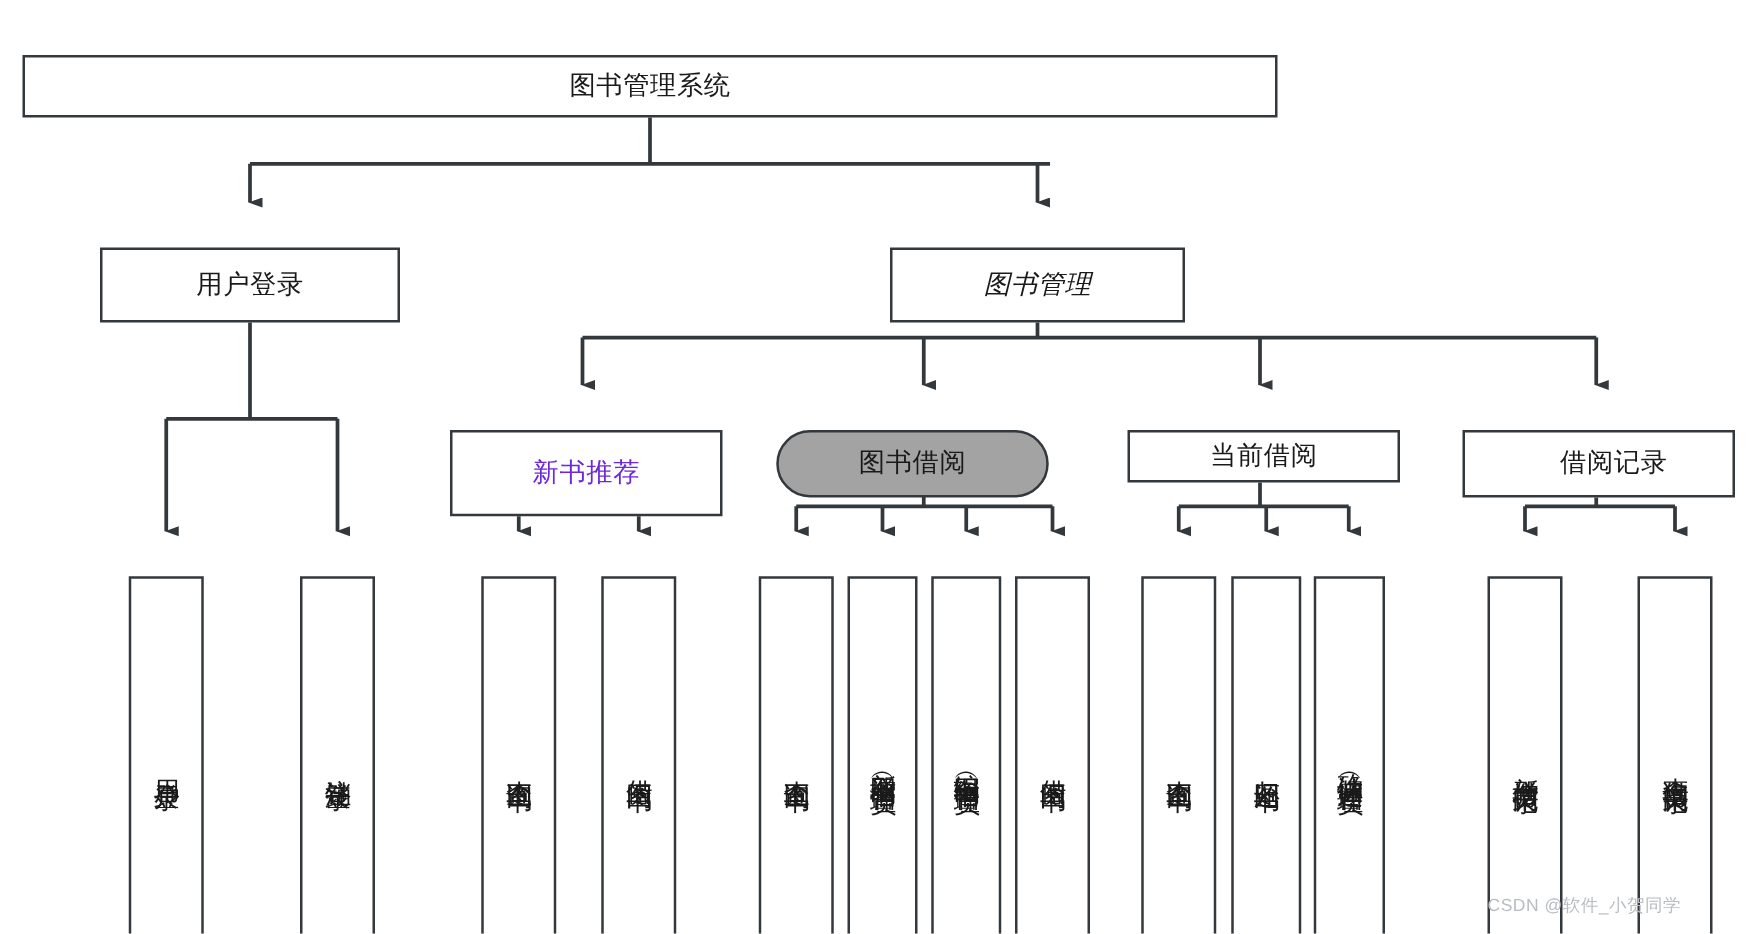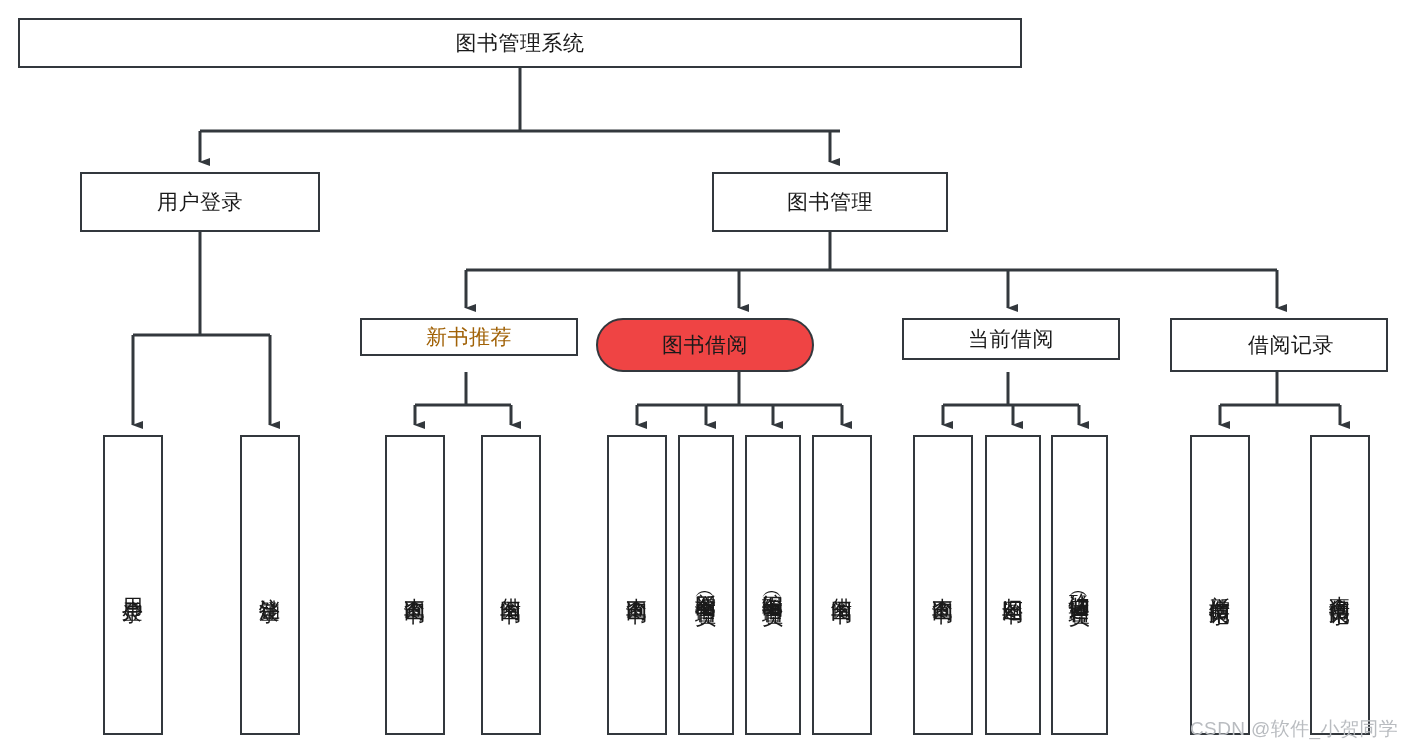--- a/index.html
+++ b/index.html
@@ -28,20 +28,21 @@
     position: absolute;
     box-sizing: border-box;
     background: #ffffff;
     border: 2px solid #33383d;
     display: flex;
     align-items: center;
     justify-content: center;
     text-align: center;
     color: #1a1a1a;
     z-index: 2;
+    margin-top: 26px;
   }
   .node .label {
     display: block;
     line-height: 1.12;
     letter-spacing: 0.5px;
   }
   .node.horizontal .label {
     font-size: 21px;
     white-space: nowrap;
   }
@@ -52,21 +53,21 @@
   .node.vertical .label {
     writing-mode: vertical-rl;
     text-orientation: upright;
     font-size: 21px;
     letter-spacing: 2px;
     line-height: 1;
   }
   .watermark {
     position: absolute;
     color: #b9bcc0;
-    font-size: 19px;
+    font-size: 14px;
     white-space: nowrap;
     z-index: 3;
     letter-spacing: 0.4px;
   }
 </style>
 </head>
 <body>
 
 <div id="diagram-root">
 
@@ -120,27 +121,27 @@
     </g>
   </svg>
 
   <div id="nodes-layer">
       <div class="node horizontal" style="left: 18px; top: 18px; width: 1004px; height: 50px; border-color: rgb(51, 56, 61); background: rgb(255, 255, 255); color: rgb(26, 26, 26);">
         <span class="label">图书管理系统</span>
       </div>
       <div class="node horizontal" style="left: 80px; top: 172px; width: 240px; height: 60px; border-color: rgb(51, 56, 61); background: rgb(255, 255, 255); color: rgb(26, 26, 26);">
         <span class="label">用户登录</span>
       </div>
-      <div class="node horizontal" style="left: 712px; top: 172px; width: 236px; height: 60px; border-color: rgb(51, 56, 61); background: rgb(255, 255, 255); color: rgb(26, 26, 26);">
+      <div class="node horizontal" style="left: 712px; top: 172px; width: 236px; height: 60px; border-color: rgb(51, 56, 61); background: rgb(255, 255, 255); color: rgb(26, 26, 26); font-style: italic;">
         <span class="label">图书管理</span>
       </div>
-      <div class="node horizontal" style="left: 360px; top: 318px; width: 218px; height: 38px; border-color: rgb(51, 56, 61); background: rgb(255, 255, 255); color: #a16207;">
+      <div class="node horizontal" style="left: 360px; top: 318px; width: 218px; height: 69px; border-color: rgb(51, 56, 61); background: rgb(255, 255, 255); color: #6d28d9;">
         <span class="label">新书推荐</span>
       </div>
-      <div class="node horizontal" style="left: 596px; top: 318px; width: 218px; height: 54px; border-color: rgb(51, 56, 61); background: #ef4444; color: rgb(26, 26, 26); border-radius: 27px;">
+      <div class="node horizontal" style="left: 621px; top: 318px; width: 218px; height: 54px; border-color: rgb(51, 56, 61); background: #a3a3a3; color: rgb(26, 26, 26); border-radius: 27px;">
         <span class="label">图书借阅</span>
       </div>
       <div class="node horizontal" style="left: 902px; top: 318px; width: 218px; height: 42px; border-color: rgb(51, 56, 61); background: rgb(255, 255, 255); color: rgb(26, 26, 26);">
         <span class="label">当前借阅</span>
       </div>
       <div class="node horizontal" style="left: 1170px; top: 318px; width: 218px; height: 54px; border-color: rgb(51, 56, 61); background: rgb(255, 255, 255); color: rgb(26, 26, 26); padding-left: 24px;">
         <span class="label">借阅记录</span>
       </div>
       <div class="node vertical" style="left: 103px; top: 435px; width: 60px; height: 300px; border-color: rgb(51, 56, 61); background: rgb(255, 255, 255); color: rgb(26, 26, 26);">
         <span class="label">用户登录</span>

